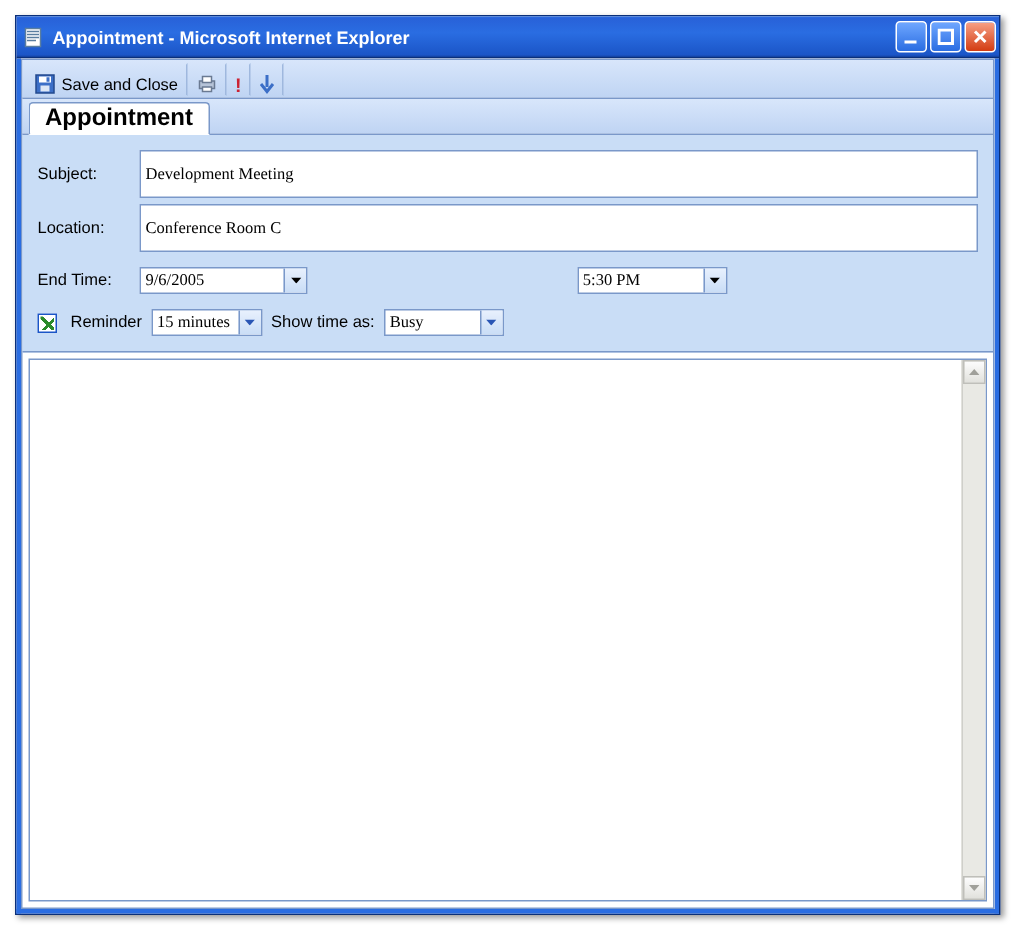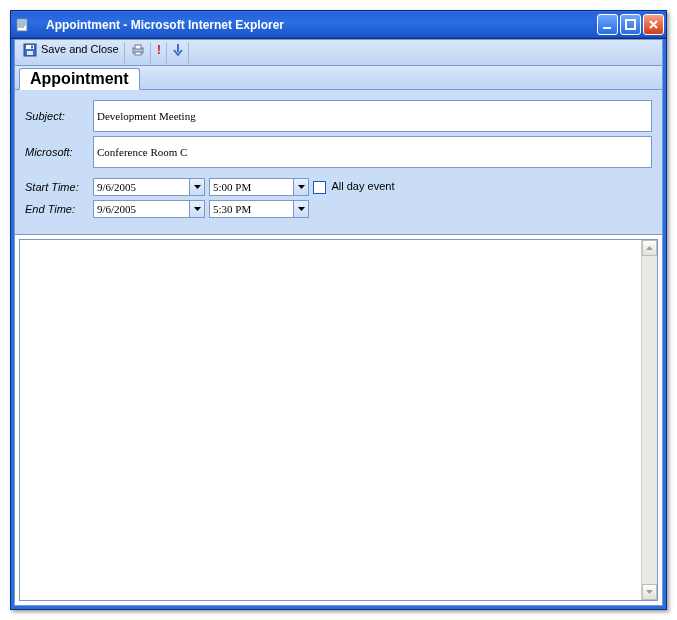--- a/index.html
+++ b/index.html
@@ -23,21 +23,20 @@
   .titlebar {
     height: 28px;
     background: linear-gradient(to bottom,#3a80f5 0%,#2861d8 3%,#2a6de2 40%,#1b55c7 95%,#123f9a 100%);
     display: flex;
     align-items: center;
     padding: 0 2px 0 4px;
     color: #fff;
     font-weight: bold;
     font-size: 12px;
     border-bottom: 1px solid #0a2f7a;
-    gap: 11px;
   }
   .titlebar .app-icon {
     width: 16px; height:16px;
     margin-right:4px;
     display:flex;align-items:center;justify-content:center;
   }
   .titlebar .title { flex:1; white-space:nowrap; overflow:hidden; }
   .win-btns { display:flex; gap:2px; }
   .win-btn {
     width:21px;height:21px;
@@ -71,21 +70,21 @@
   .toolbar {
     height:26px;
     background:linear-gradient(to bottom,#d8e6fb,#bfd4f3);
     border-bottom:1px solid #7a98c9;
     display:flex;
     align-items:center;
     padding:0 2px;
   }
   .tool-btn {
     height:22px;
-    display:flex;align-items:flex-start;justify-content:center;
+    display:flex;align-items:flex-end;justify-content:center;
     padding:0 5px;
     margin-right:0px;
     border:1px solid transparent;
     border-right:1px solid #9fb8de;
     cursor:pointer;
     gap:4px;
     color:#000;
   }
   .tool-btn svg { display:block; }
   
@@ -110,21 +109,21 @@
     font-size:16px;
   }
   
   .form-area {
     background:#c9ddf6;
     padding:8px;
     border-bottom:1px solid #7a98c9;
   }
   .form-table { width:100%; border-collapse:collapse; }
   .form-table td { padding:2px 2px; vertical-align:middle; white-space:nowrap; }
-  .lbl { width:68px; color:#000;font-style:italic; }
+  .lbl { width:68px; color:#000; }
   .txt {
     width:100%;
     height:32px;
     border:1px solid #7a98c9;
     background:#fff;
     font:11px Tahoma;
     padding:1px 3px;
   }
   .date-combo, .time-combo, .sel {
     height:18px;
@@ -260,53 +259,26 @@
       </div>
 
       <div class="form-area">
         <table class="form-table">
           <tbody>
               <tr>
             <td class="lbl">Subject:</td>
             <td colspan="5"><input class="txt" value="Development Meeting" style=""></td>
           </tr>
           <tr>
-            <td class="lbl">Microsoft:</td>
+            <td class="lbl">Location:</td>
             <td colspan="5"><input class="txt" value="Conference Room C" style=""></td>
           </tr>
           <tr class="row-gap">
                 <td colspan="6"></td>
               </tr>
-          <tr>
-            <td class="lbl">Start Time:</td>
-            <td style="width:114px">
-              <div class="date-combo">
-                <span>9/6/2005</span>
-                <span class="combo-btn">
-                      <svg width="7" height="4">
-                        <path d="M0 0 L7 0 L3.5 4 Z" fill="#000"></path>
-                      </svg>
-                    </span>
-              </div>
-            </td>
-            <td style="width:102px">
-              <div class="time-combo">
-                <span>5:00 PM</span>
-                <span class="combo-btn">
-                      <svg width="7" height="4">
-                        <path d="M0 0 L7 0 L3.5 4 Z" fill="#000"></path>
-                      </svg>
-                    </span>
-              </div>
-            </td>
-            <td colspan="3">
-              <span class="chk"></span>
-              <span>All day event</span>
-            </td>
-          </tr>
           <tr>
             <td class="lbl">End Time:</td>
             <td>
               <div class="date-combo">
                 <span>9/6/2005</span>
                 <span class="combo-btn">
                       <svg width="7" height="4">
                         <path d="M0 0 L7 0 L3.5 4 Z" fill="#000"></path>
                       </svg>
                     </span>
@@ -320,20 +292,45 @@
                         <path d="M0 0 L7 0 L3.5 4 Z" fill="#000"></path>
                       </svg>
                     </span>
               </div>
             </td>
             <td colspan="3"></td>
           </tr>
           <tr class="row-gap">
                 <td colspan="6"></td>
               </tr>
+          <tr>
+            <td colspan="6">
+              <div class="inline">
+                <span class="chk checked"></span>
+                <span>Reminder</span>
+                <div class="sel sel-reminder">
+                  <span>15 minutes</span>
+                  <span class="combo-btn">
+                        <svg width="7" height="4">
+                          <path d="M0 0 L7 0 L3.5 4 Z" fill="#2a56b5"></path>
+                        </svg>
+                      </span>
+                </div>
+                <span>Show time as:</span>
+                <div class="sel sel-showas">
+                  <span>Busy</span>
+                  <span class="combo-btn">
+                        <svg width="7" height="4">
+                          <path d="M0 0 L7 0 L3.5 4 Z" fill="#2a56b5"></path>
+                        </svg>
+                      </span>
+                </div>
+              </div>
+            </td>
+          </tr>
         </tbody>
           </table>
       </div>
 
       <div class="notes-area">
         <div class="scroll-track">
           <div class="scroll-btn">
             <svg width="7" height="4">
                 <path d="M3.5 0 L7 4 L0 4 Z" fill="#a0a09a"></path>
               </svg>

